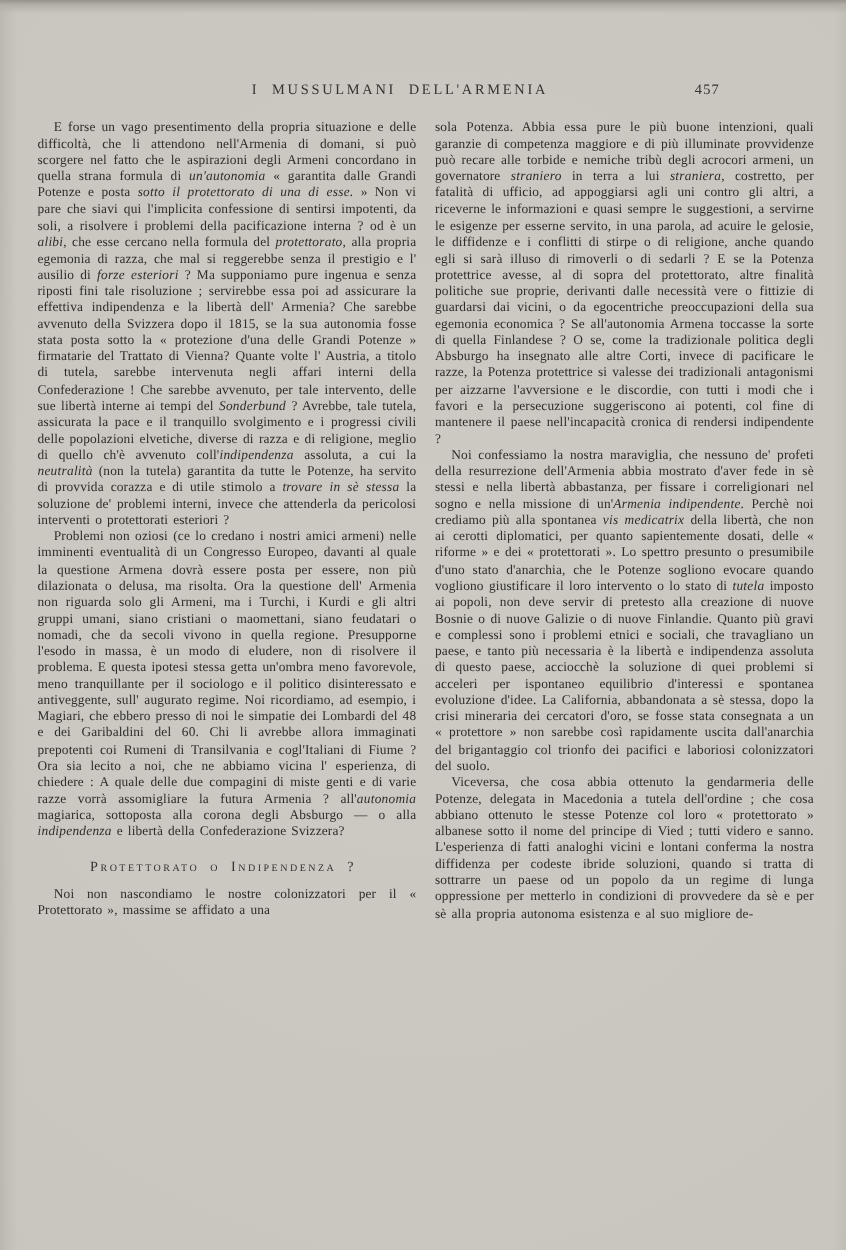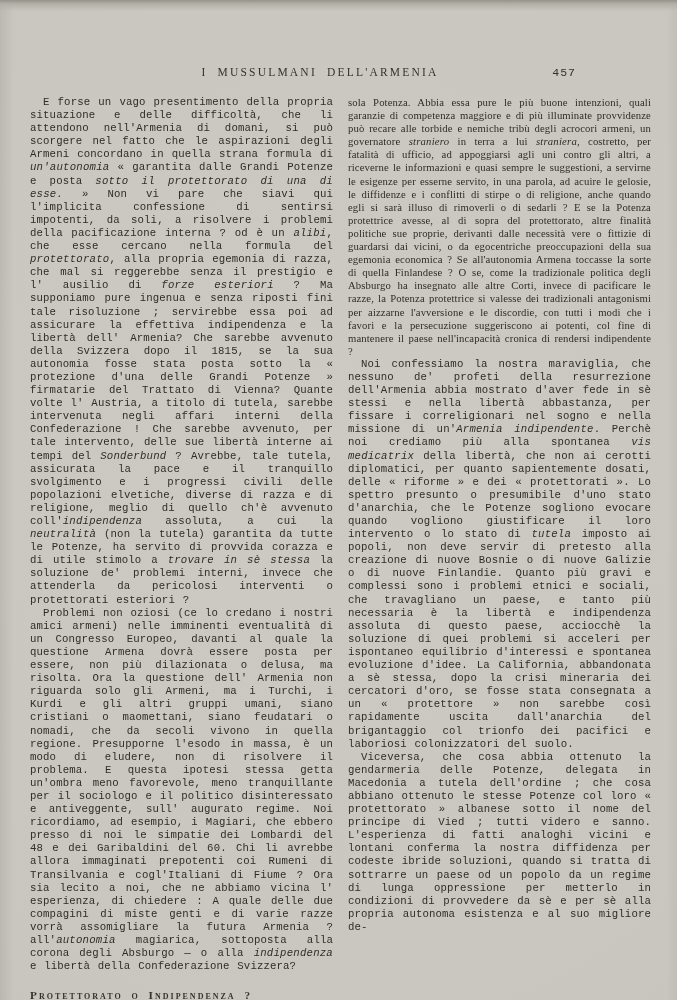--- a/index.html
+++ b/index.html
@@ -41,21 +41,20 @@
     transform: translateX(-20px);
     white-space: nowrap;
   }
   .page-number {
     position: absolute;
     right: 74px;
     top: 0;
     font-size: 11.5px;
     letter-spacing: 1px;
     color: #35332f;
-    font-family: Liberation Mono, monospace;
   }
   .columns {
     position: absolute;
     top: 96px;
     left: 30px;
     right: 26px;
     display: flex;
     gap: 15px;
   }
   .col {
@@ -65,26 +64,26 @@
   .para {
     margin: 0;
     font-size: 10.7px;
     line-height: 13.1px;
     text-align: justify;
     letter-spacing: 0.12px;
     word-spacing: 1.2px;
     color: #2f2d29;
   }
   .para i { letter-spacing: 0.2px; }
-  .indent { text-indent: 13px; font-family: Liberation Mono, monospace; }
+  .indent { text-indent: 13px; }
   .section-heading {
     margin: 16px 6px 9px 0;
-    text-align: left;
+    text-align: center;
     font-size: 11.3px;
-    font-weight: bold;
+    font-weight: normal;
     font-variant: small-caps;
     letter-spacing: 2px;
     word-spacing: 4px;
     color: #35332f;
     white-space: nowrap;
   }
 </style>
 </head>
 <body>
 

